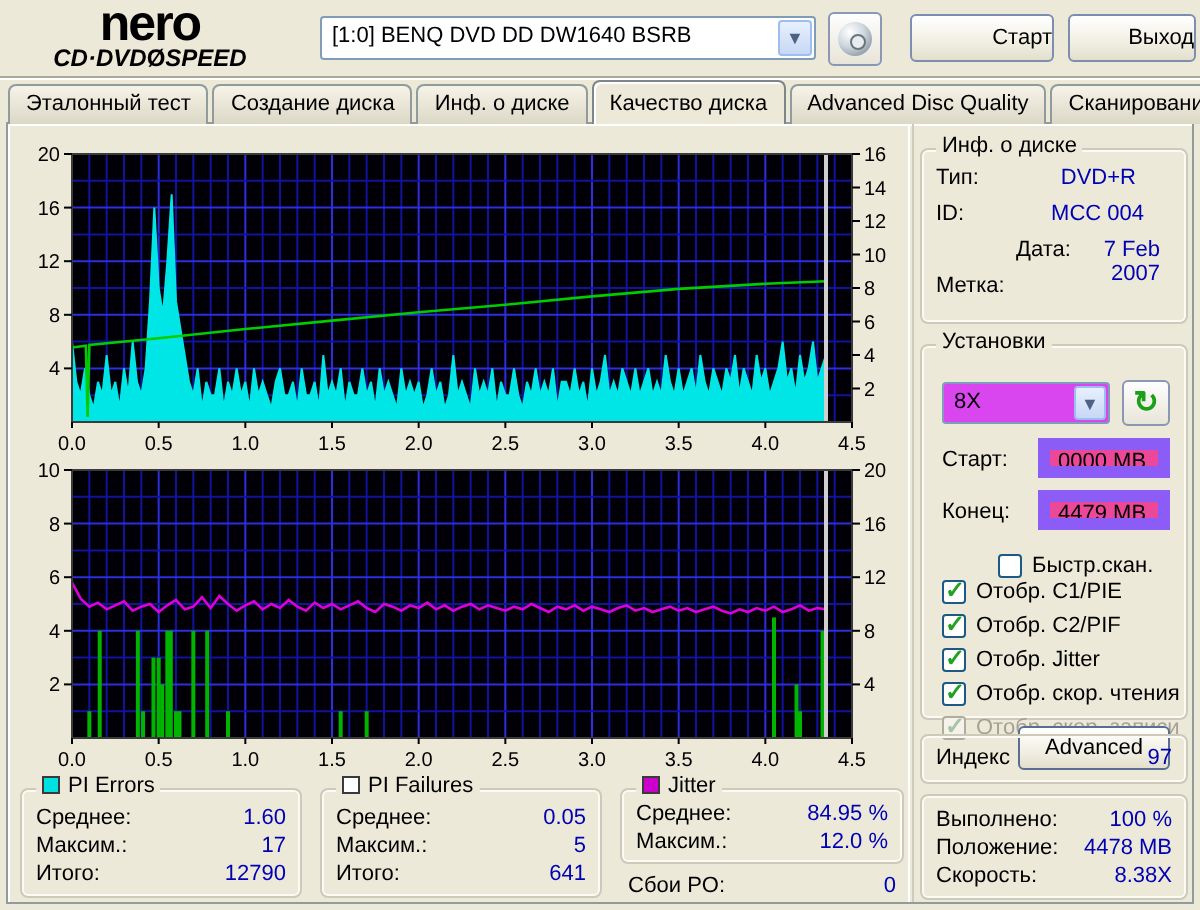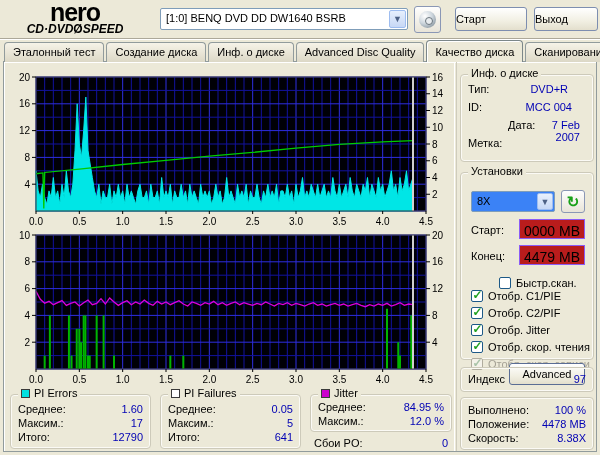--- a/index.html
+++ b/index.html
@@ -25,21 +25,21 @@
   .tool-btn { position:absolute; left:414px; top:6px; width:27px; height:27px;
            background:linear-gradient(#fefefe,#e8e4d8); border:1px solid #8a97b5; border-radius:3px;
            display:flex; align-items:center; justify-content:center; cursor:pointer; }
   .disc-glyph { width:17px; height:17px; border-radius:50%;
            background:radial-gradient(circle at 35% 30%, #ffffff, #cdd6dd 45%, #87949e 85%, #5f6a73);
            position:relative; }
   .disc-glyph::after { content:""; position:absolute; left:5.5px; top:5.5px; width:6px; height:6px;
            border-radius:50%; background:#e8ecef; border:1px solid #6a757d; }
   .push-btn { position:absolute; top:7px; height:24px;
            background:linear-gradient(#ffffff,#f1efe2 60%,#e3dfcd); border:1px solid #7d8eb0;
-           border-radius:3px; text-align:left; cursor:pointer; font-size:11px; padding-top:5px; }
+           border-radius:3px; text-align:right; cursor:pointer; font-size:11px; padding-top:5px; }
   #btn-start { left:455px; width:72px; }
   #btn-exit  { left:534px; width:64px; }
   
   .tabbar { position:absolute; left:4px; top:42px; height:20px; display:flex; z-index:3; }
   .tab { margin-right:2px; padding:3px 8px 0 8px; height:20px;
          background:linear-gradient(#f6f3e8,#dcd8c6);
          border:1px solid #919b9c; border-bottom:none; border-radius:4px 4px 0 0;
          white-space:nowrap; cursor:pointer; }
   .tab.active { background:#ece9d8; height:22px; margin-top:-2px; padding-top:5px; z-index:4;
          border-color:#7c8789; box-shadow:inset 1px 1px 0 #fff; }
@@ -55,33 +55,33 @@
   .gbox .cap { position:absolute; left:7px; top:-8px; background:#ece9d8; padding:0 3px;
           white-space:nowrap; }
   .legend-sq { display:inline-block; width:9px; height:9px; border:1px solid #3a3a3a;
           vertical-align:-1px; margin-right:4px; }
   .kv { position:absolute; left:7px; right:7px; display:flex; justify-content:space-between; }
   .kv .v { color:#0000b4; text-align:right; }
   .kv .k { color:#000; }
   
   .ibox { position:absolute; border:1px solid #cdcaba; border-radius:4px;
           box-shadow:inset 0 0 0 1px #fbfaf5; }
-  .field { position:absolute; height:20px; background:#b91c1c; border:1px solid #8b5cf6;
-           padding:3px 4px 0 4px; font-size:14px; }
+  .field { position:absolute; height:20px; background:#ec4899; border:6px solid #8b5cf6;
+           padding:3px 4px 0 4px; font-size:11px; }
   .cbx { position:absolute; left:10px; display:flex; align-items:center; height:15px; cursor:pointer; }
   .cbx .box { width:12px; height:12px; background:#fff; border:1px solid #1d5987;
            border-radius:2px; margin-right:5px; position:relative; }
   .cbx .box::after { content:"✓"; position:absolute; left:0.5px; top:-2.5px; font-size:12px;
            font-weight:bold; color:#21a121; display:none; }
   .cbx.checked .box::after { display:block; }
   .cbx.disabled { color:#a5a195; cursor:default; }
   .cbx.disabled .box { border-color:#b0ac9e; background:#f4f2ea; }
   .cbx.disabled .box::after { color:#a8c3a8; }
   .small-combo { position:absolute; left:10px; top:18px; width:84px; height:21px;
-           background:#3b82f6; border:1px solid #7f9db9; border-radius:2px; cursor:default; }
+           background:#d946ef; border:1px solid #7f9db9; border-radius:2px; cursor:default; }
   .small-combo .val { position:absolute; left:5px; top:3px; }
   .small-combo .arrow-btn { position:absolute; right:1px; top:1px; bottom:1px; width:16px;
            background:linear-gradient(#e7f0fd,#c7d8f5); border:1px solid #9ebdf0; border-radius:2px;
            text-align:center; line-height:16px; font-size:9px; color:#4d6185; }
   .refresh-btn { position:absolute; right:8px; top:17px; width:24px; height:23px;
            background:linear-gradient(#fefefe,#e8e4d8); border:1px solid #8a97b5; border-radius:3px;
            color:#18a018; font-weight:bold; font-size:15px; text-align:center; line-height:21px; cursor:pointer; }
   .adv-btn { position:absolute; right:8px; bottom:7px; width:76px; height:22px;
            background:linear-gradient(#ffffff,#f1efe2 60%,#e3dfcd); border:1px solid #5a6d94;
            border-radius:3px; text-align:center; padding-top:4px; cursor:pointer; }
@@ -104,22 +104,22 @@
     <span class="disc-glyph"></span>
   </div>
   <div class="push-btn" id="btn-start">Старт</div>
   <div class="push-btn" id="btn-exit">Выход</div>
 </div>
 
 <div class="tabbar">
   <div class="tab">Эталонный тест</div>
   <div class="tab">Создание диска</div>
   <div class="tab">Инф. о диске</div>
+  <div class="tab active">Качество диска</div>
   <div class="tab">Advanced Disc Quality</div>
-  <div class="tab active">Качество диска</div>
   <div class="tab">Сканирование диска</div>
 </div>
 <div class="page"></div>
 <div class="split"></div>
 
 <svg class="chart" id="chart-top" width="446" height="156">
     <rect x="28" y="5" width="390" height="134" fill="#000006"></rect>
     <line x1="28" y1="5" x2="28" y2="139" stroke="#2e2ee0" stroke-width="1"></line>
     <line x1="36.66666666666667" y1="5" x2="36.66666666666667" y2="139" stroke="#12129e" stroke-width="1"></line>
     <line x1="45.333333333333336" y1="5" x2="45.333333333333336" y2="139" stroke="#12129e" stroke-width="1"></line>

